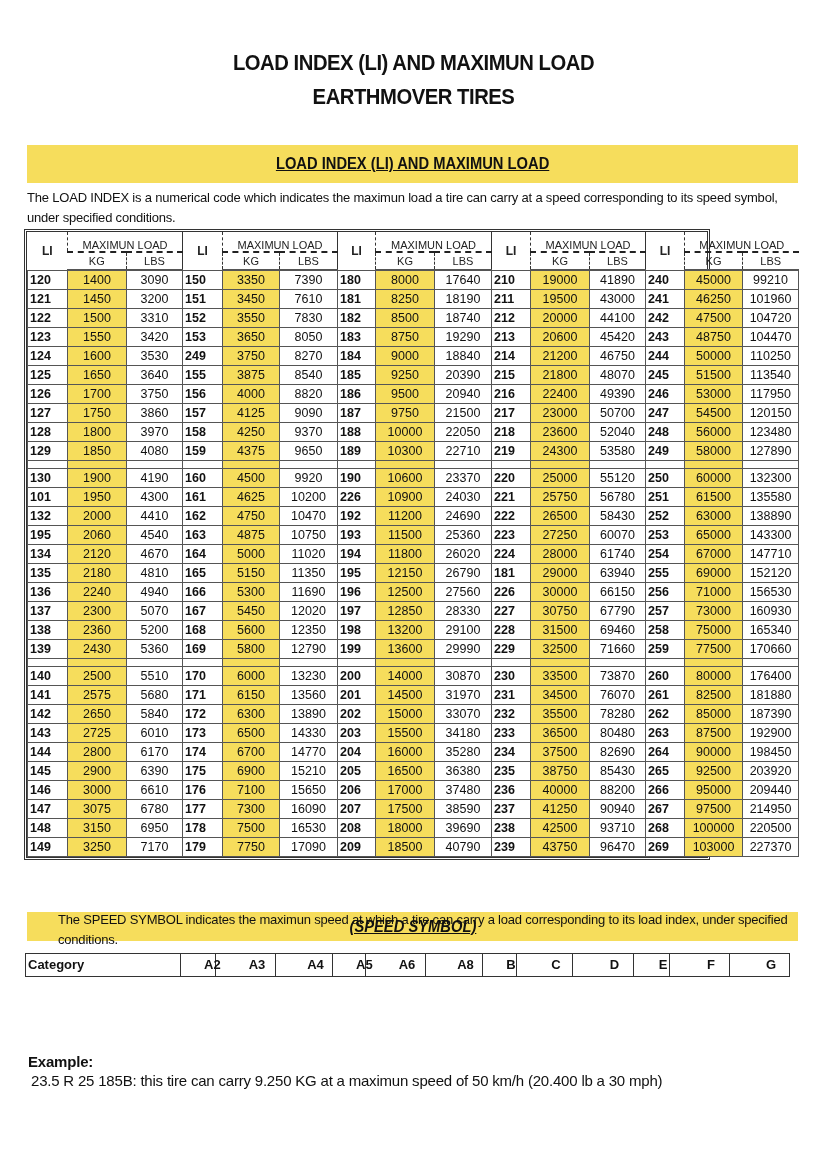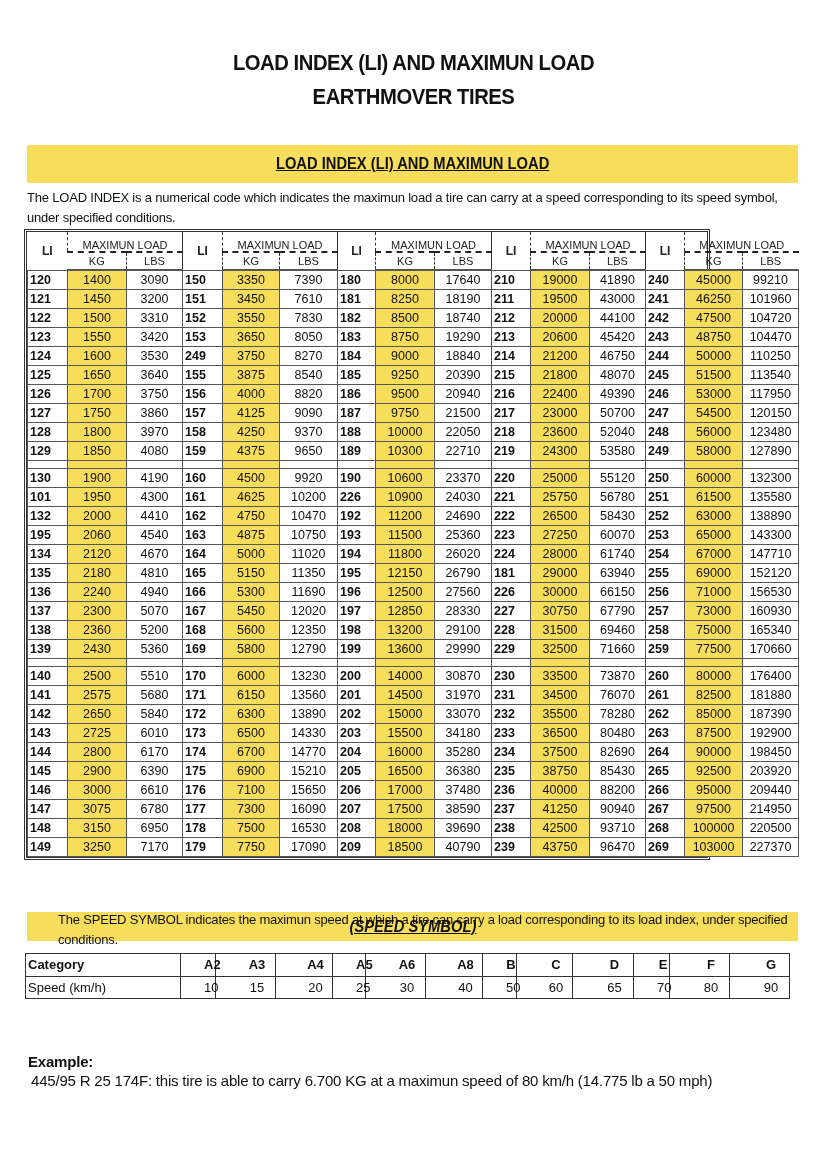--- a/index.html
+++ b/index.html
@@ -682,35 +682,20 @@
           <td>A5</td>
           <td>A6</td>
           <td>A8</td>
           <td>B</td>
           <td>C</td>
           <td>D</td>
           <td>E</td>
           <td>F</td>
           <td>G</td>
         </tr>
-        <tr>
-          <td class="lbl">Speed (km/h)</td>
-          <td>10</td>
-          <td>15</td>
-          <td>20</td>
-          <td>25</td>
-          <td>30</td>
-          <td>40</td>
-          <td>50</td>
-          <td>60</td>
-          <td>65</td>
-          <td>70</td>
-          <td>80</td>
-          <td>90</td>
-        </tr>
       </tbody>
   </table>
 </div>
 
 <div class="example">
   <div class="ex-title">Example:</div>
-  <div class="ex-line">445/95 R 25 174F: this tire is able to carry 6.700 KG at a maximun speed of 80 km/h (14.775 lb a 50 mph)</div>
+  <div class="ex-line">23.5 R 25 185B: this tire can carry  9.250 KG at a maximun speed of 50 km/h (20.400 lb a 30 mph)</div>
 </div>
 
 </body></html>

